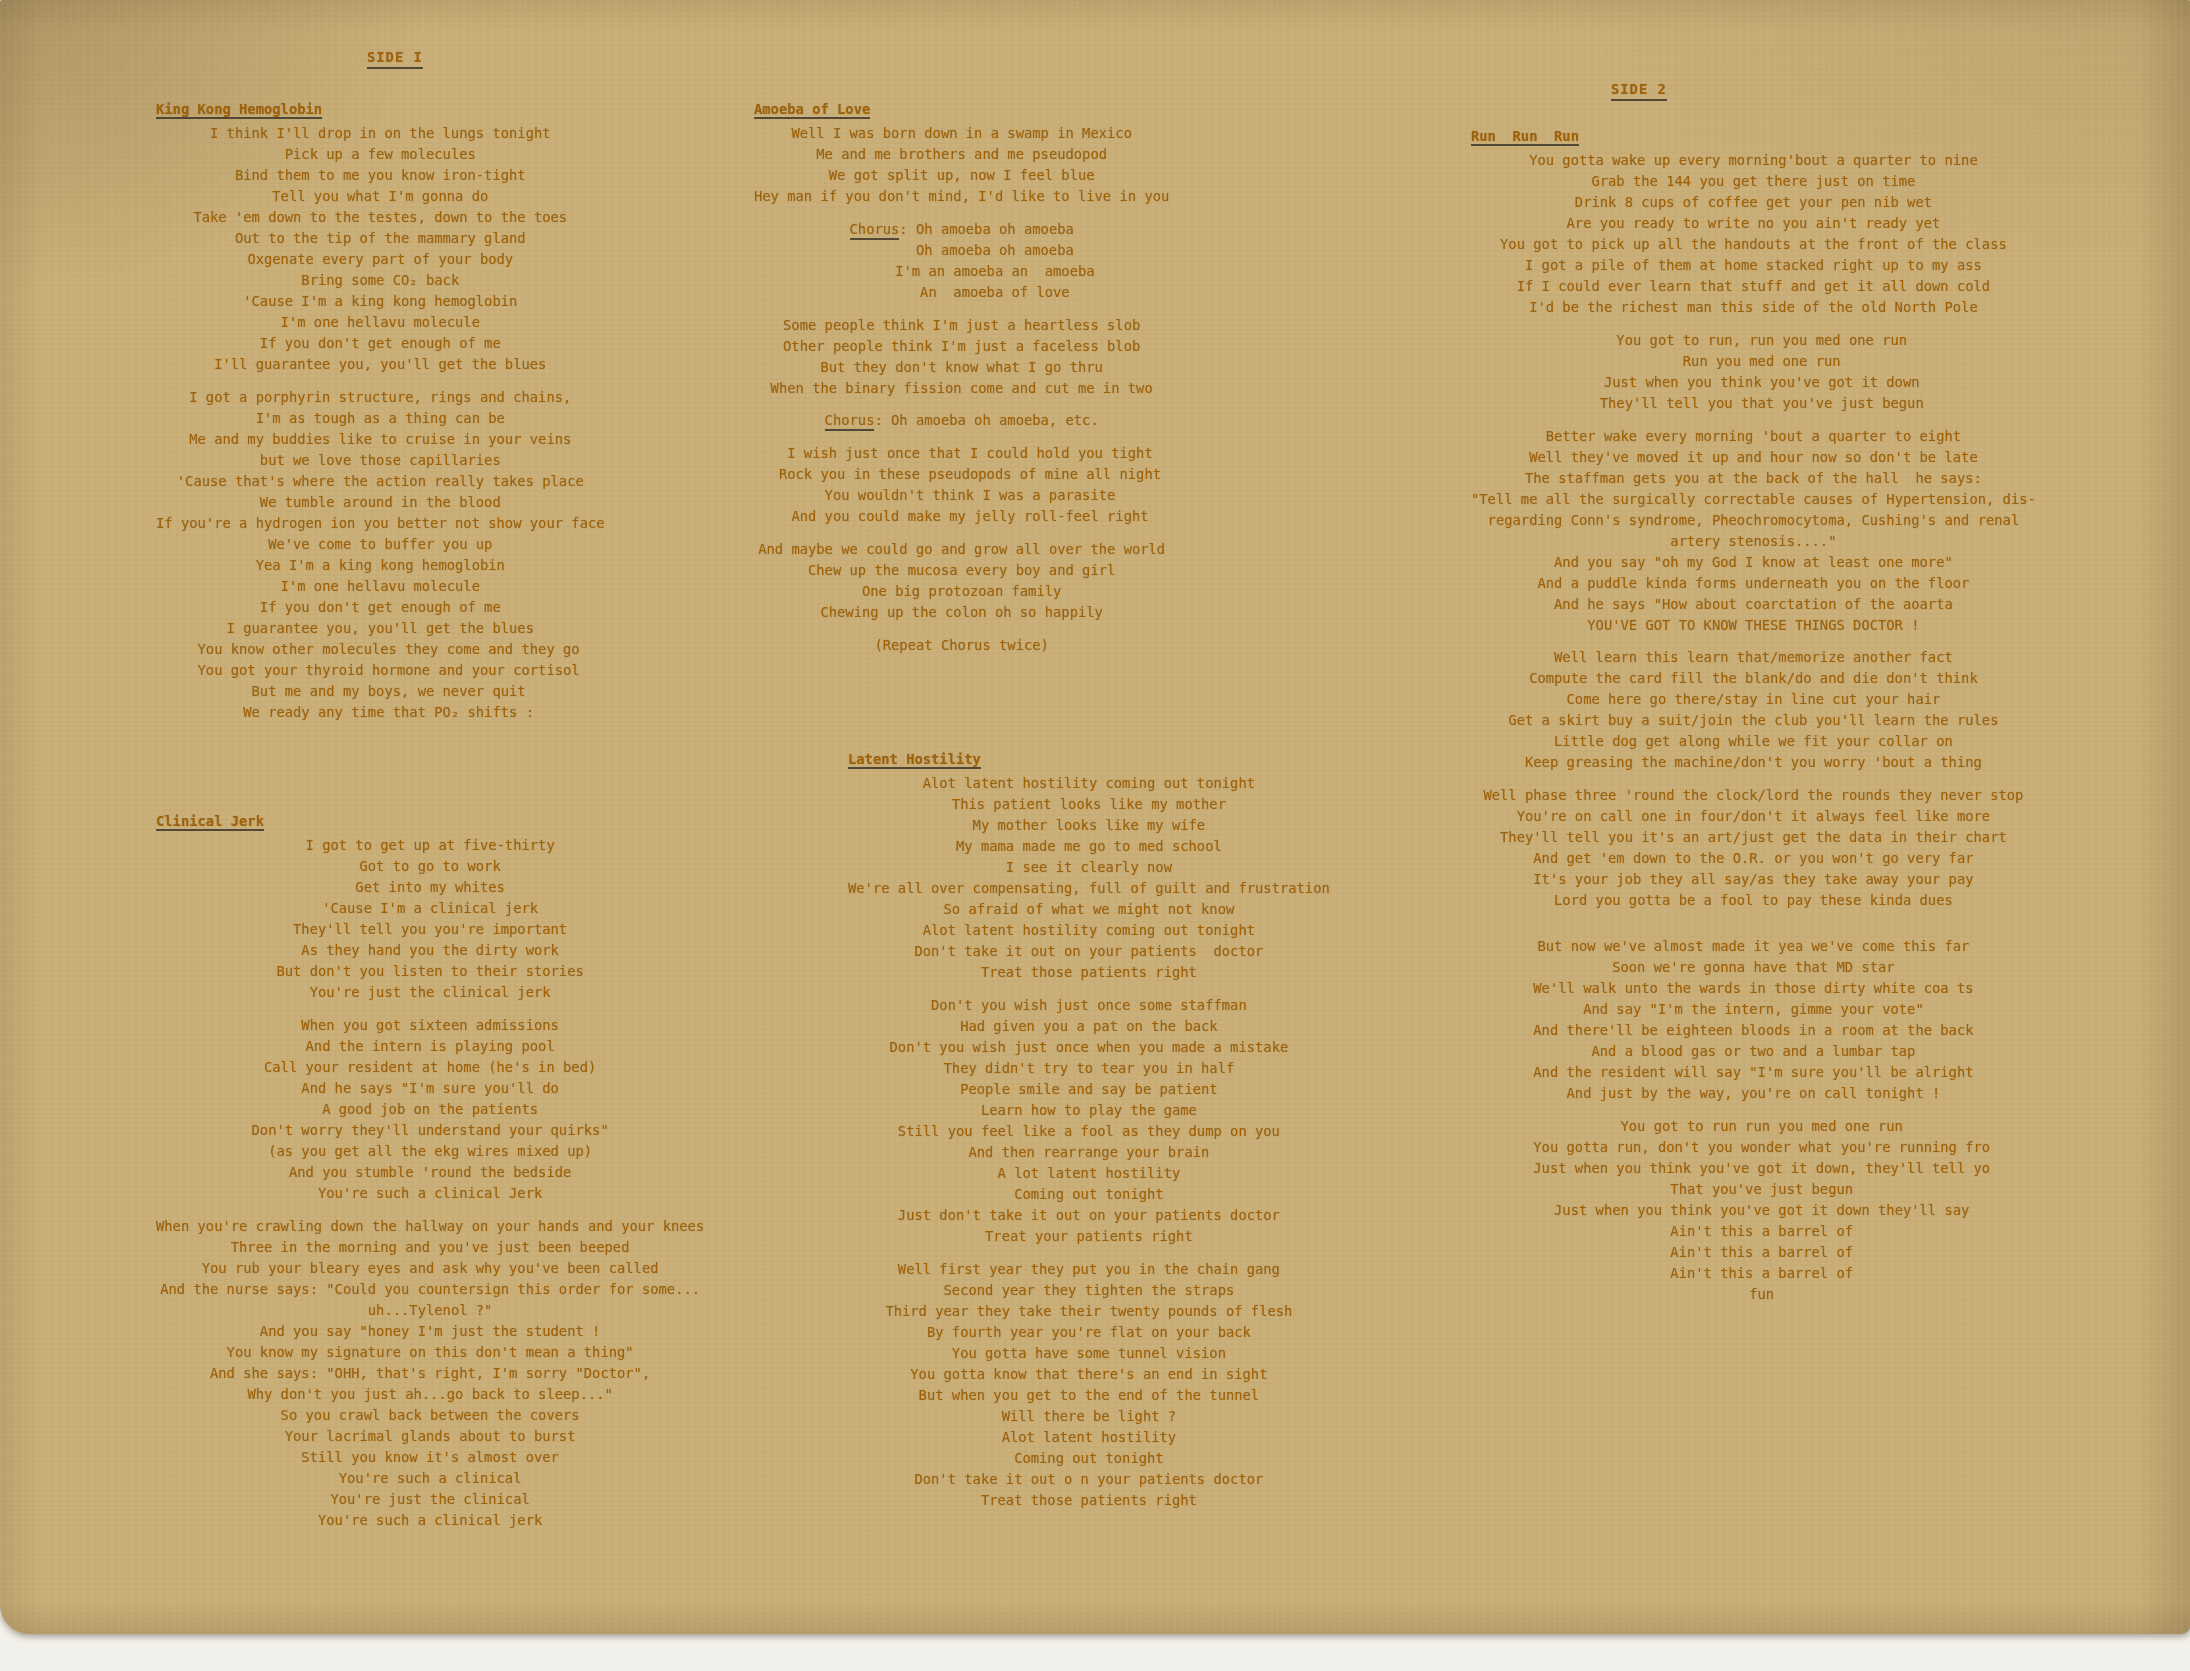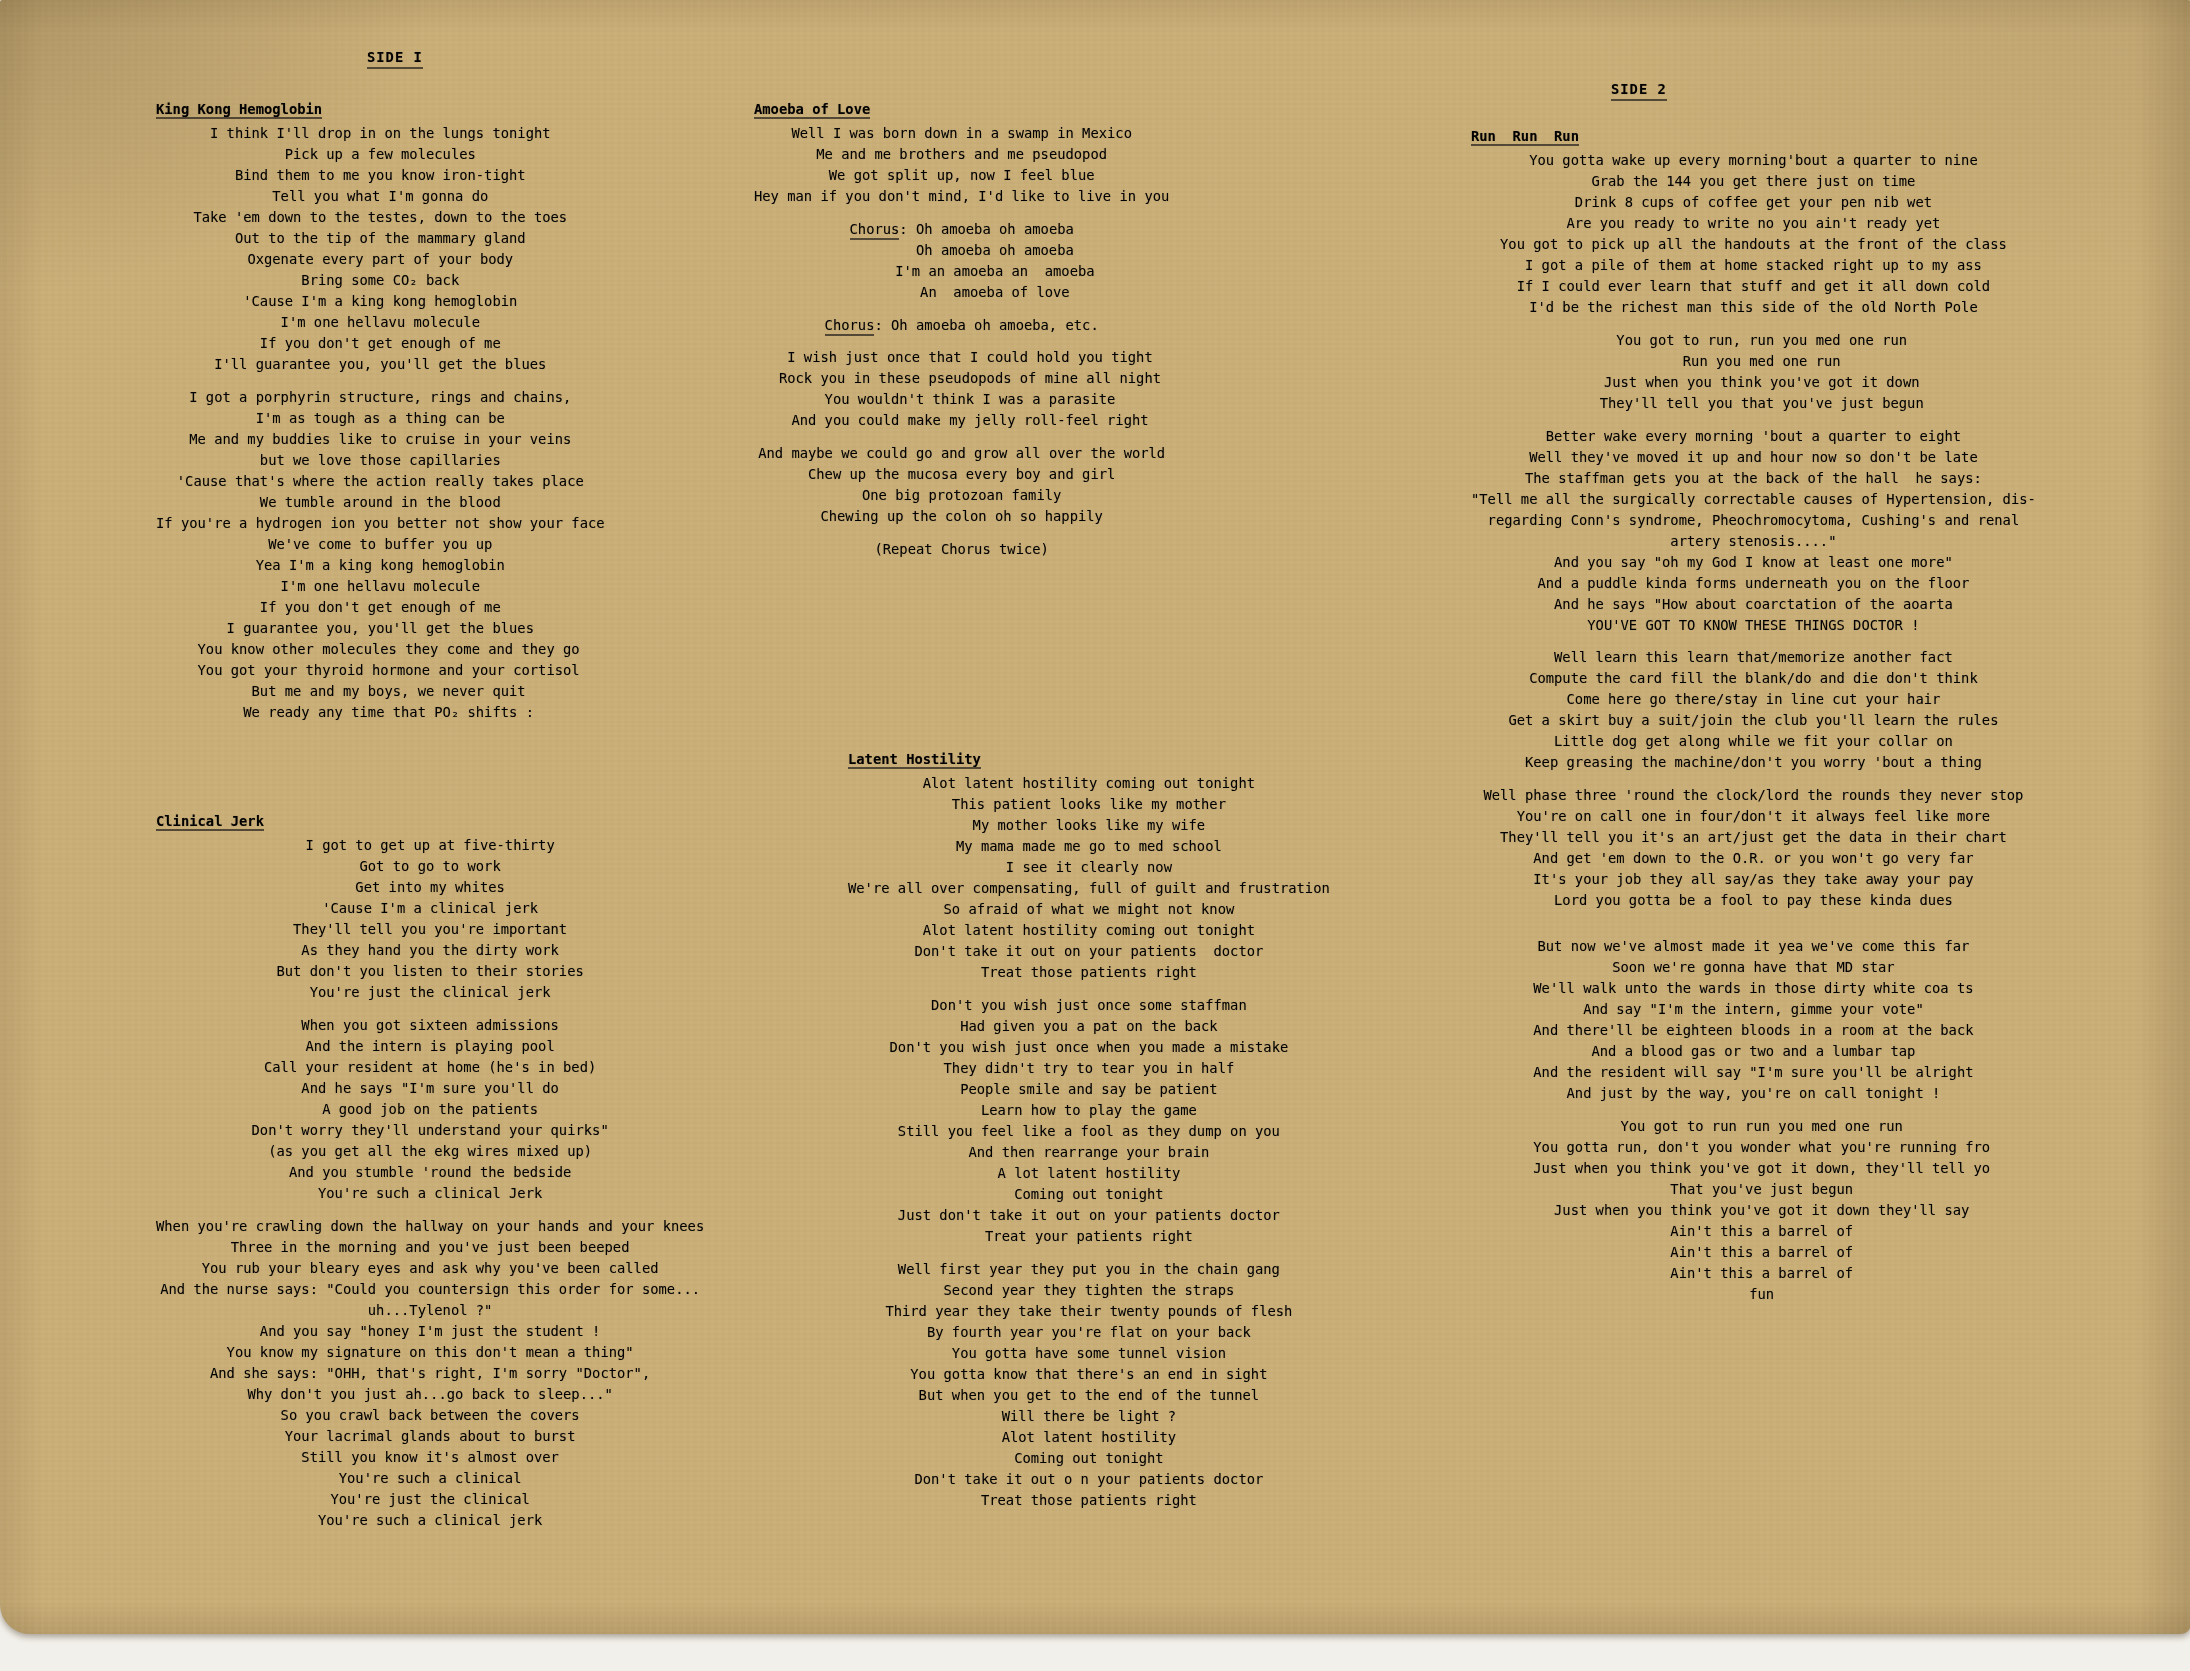--- a/index.html
+++ b/index.html
@@ -16,21 +16,21 @@
     background-image:
       radial-gradient(611px 414px at 0% 0%, rgba(73,55,28,.20), transparent 70%),
       radial-gradient(887px 394px at 100% 0%, rgba(73,55,28,.08), transparent 70%),
       repeating-linear-gradient(0deg, rgba(120,95,55,.03) 0 2px, rgba(0,0,0,0) 2px 4.9px),
       repeating-linear-gradient(90deg, rgba(255,240,210,.03) 0 3px, rgba(0,0,0,0) 3px 6.9px),
       linear-gradient(90deg, rgba(70,50,25,.10), rgba(0,0,0,0) 2%, rgba(0,0,0,0) 97.5%, rgba(70,50,25,.18)),
       linear-gradient(0deg, rgba(70,50,25,.14), rgba(0,0,0,0) 2%, rgba(0,0,0,0) 98%, rgba(70,50,25,.10));
     border-radius: 2px 3px 9.9px 29.6px;
     box-shadow: 0 3px 5.9px rgba(60,45,25,.40);
   }
-  .side-label, .song { position: absolute; color: #000000; }
+  .side-label, .song { position: absolute; color: #a16207; }
   .side-label {
     font-size: 13.8px; font-weight: 700; white-space: pre;
     border-bottom: 2px solid rgba(62,53,42,.85); padding-bottom: 2px;
     letter-spacing: 1px;
     text-shadow: 0 0 1px rgba(62,53,42,.35);
   }
   .song-title {
     display: inline-block;
     font-size: 13.8px; font-weight: 700; white-space: pre;
     border-bottom: 2px solid rgba(62,53,42,.85); padding-bottom: 0;
@@ -134,20 +134,25 @@
         <div class="line">Well I was born down in a swamp in Mexico</div>
         <div class="line">Me and me brothers and me pseudopod</div>
         <div class="line">We got split up, now I feel blue</div>
         <div class="line">Hey man if you don't mind, I'd like to live in you</div>
       </div><div class="stanza">
         <div class="line"><span class="u">Chorus</span>: Oh amoeba oh amoeba</div>
         <div class="line">        Oh amoeba oh amoeba</div>
         <div class="line">        I'm an amoeba an  amoeba</div>
         <div class="line">        An  amoeba of love</div>
       </div><div class="stanza">
+        <div class="line">Some people think I'm just a heartless slob</div>
+        <div class="line">Other people think I'm just a faceless blob</div>
+        <div class="line">But they don't know what I go thru</div>
+        <div class="line">When the binary fission come and cut me in two</div>
+      </div><div class="stanza">
         <div class="line"><span class="u">Chorus</span>: Oh amoeba oh amoeba, etc.</div>
       </div><div class="stanza">
         <div class="line">  I wish just once that I could hold you tight</div>
         <div class="line">  Rock you in these pseudopods of mine all night</div>
         <div class="line">  You wouldn't think I was a parasite</div>
         <div class="line">  And you could make my jelly roll-feel right</div>
       </div><div class="stanza">
         <div class="line">And maybe we could go and grow all over the world</div>
         <div class="line">Chew up the mucosa every boy and girl</div>
         <div class="line">One big protozoan family</div>

